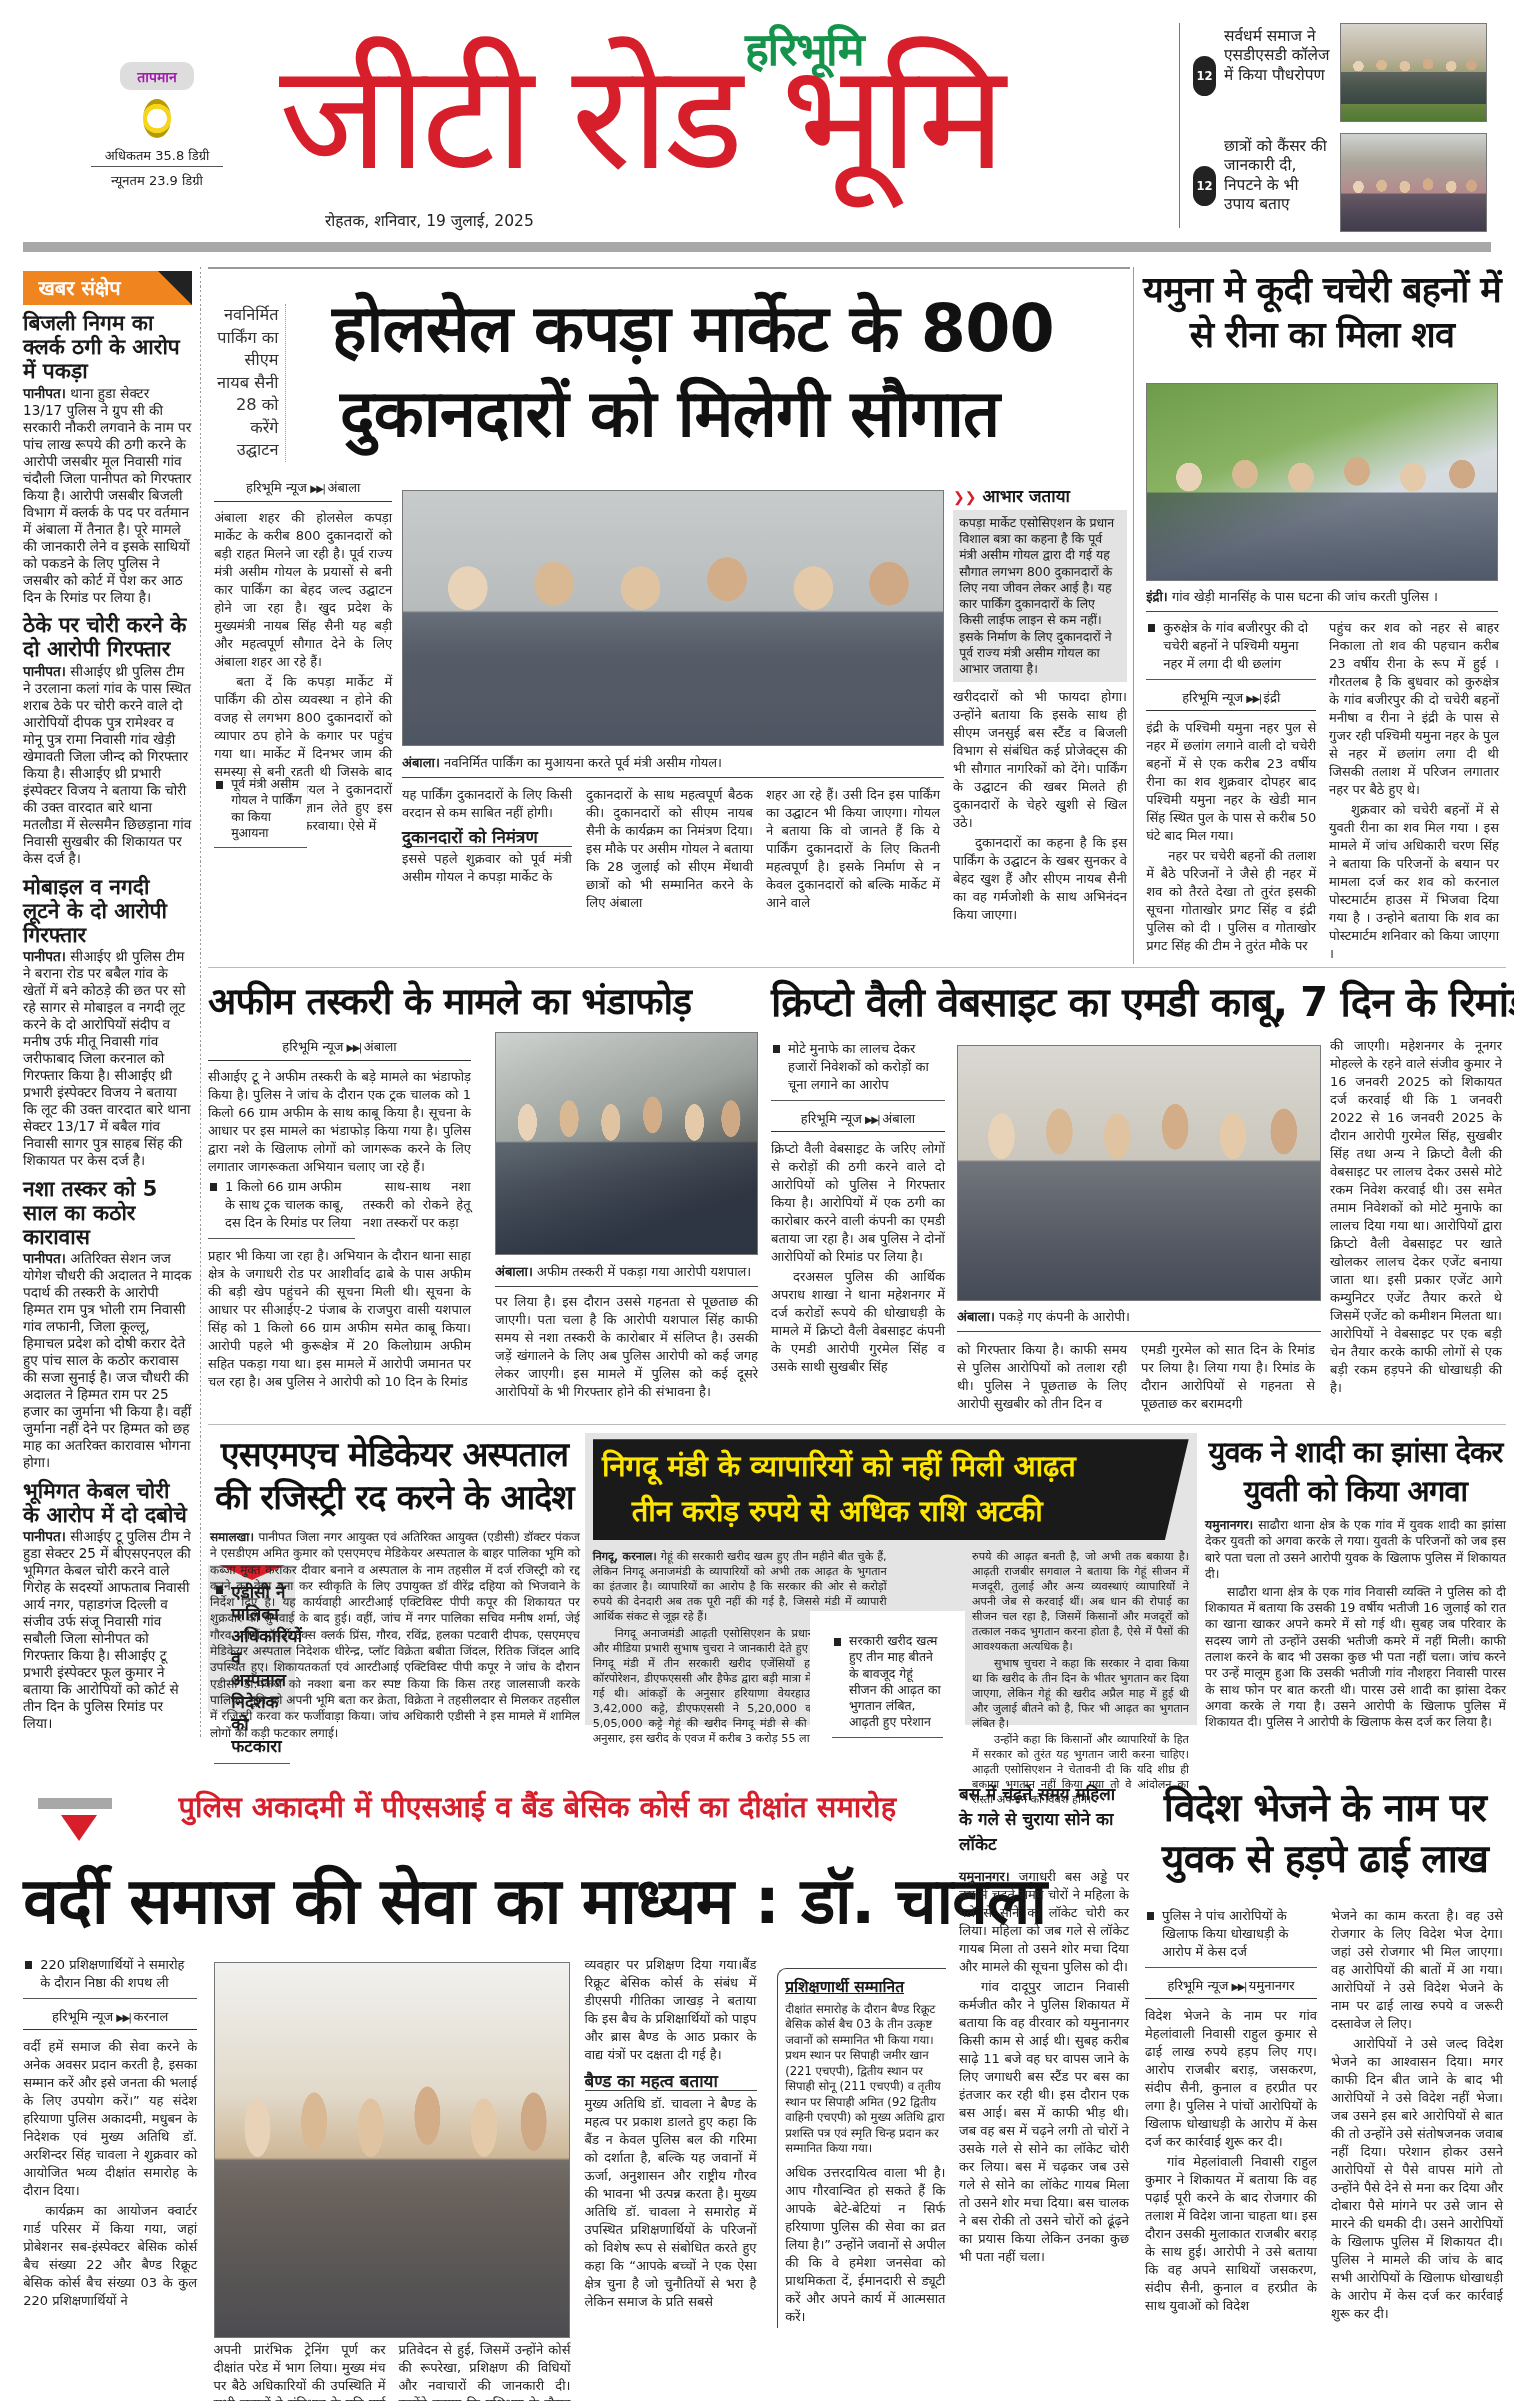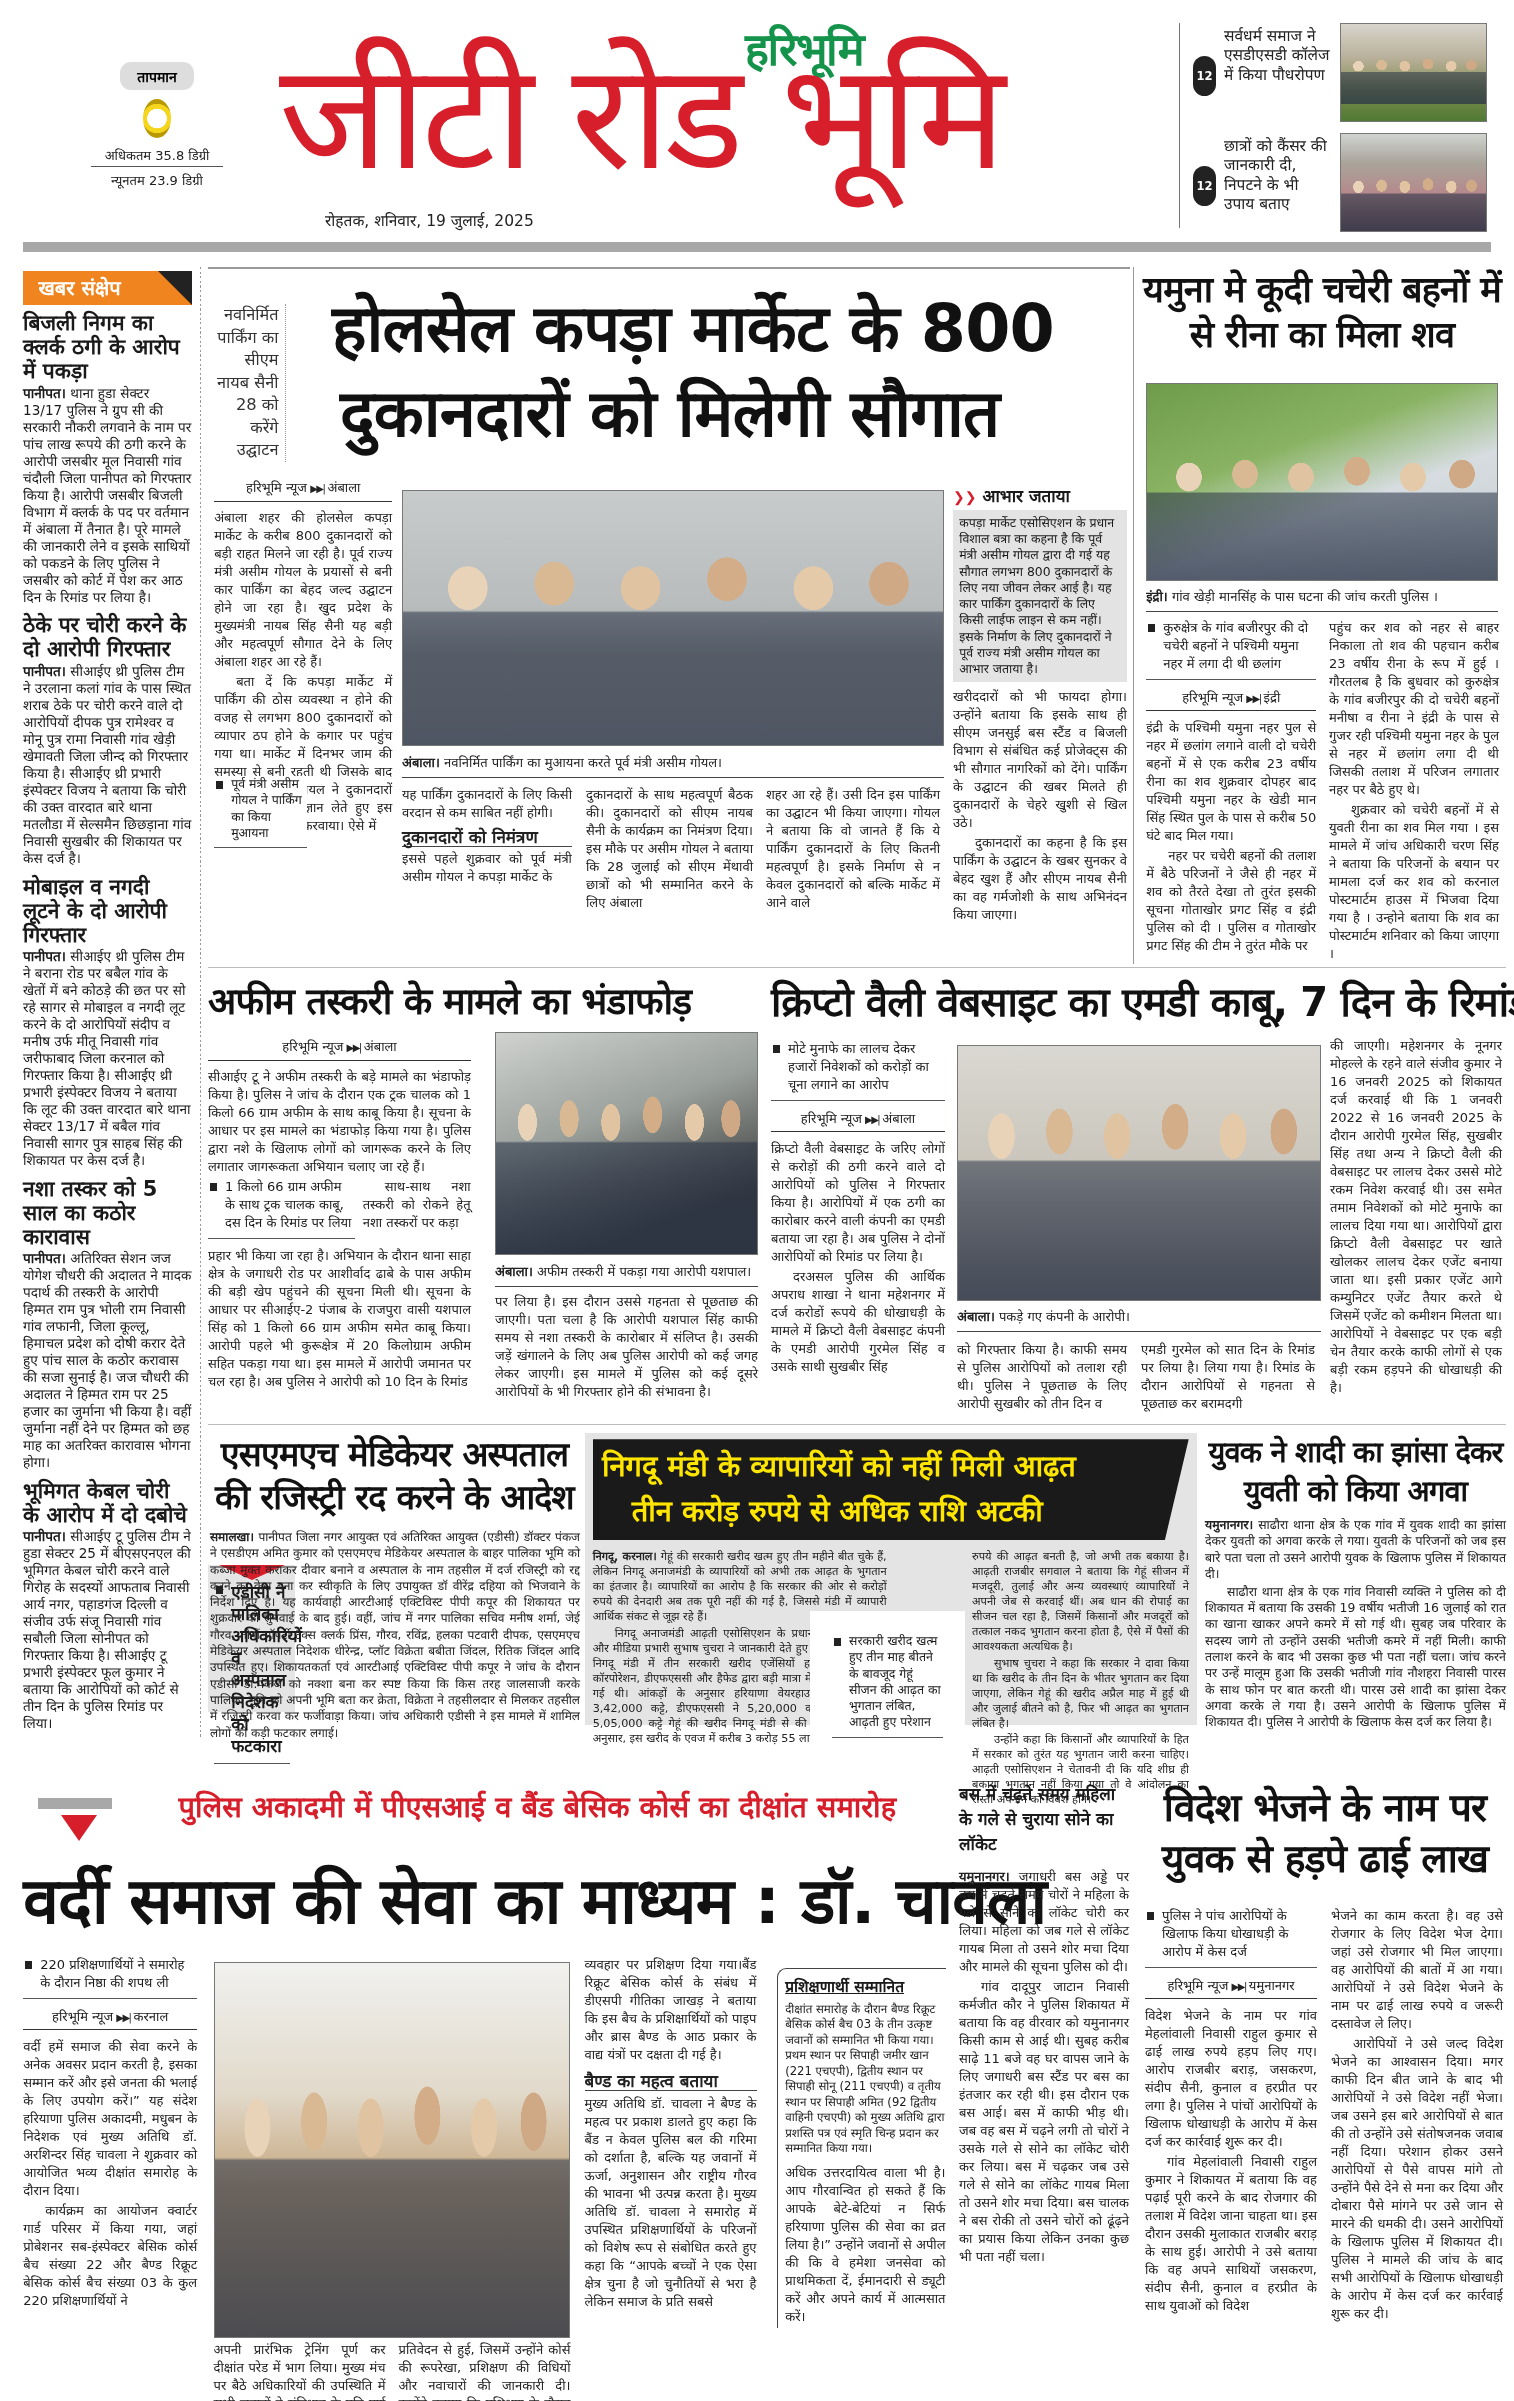--- a/index.html
+++ b/index.html
@@ -29,21 +29,21 @@
   .hl-big { font-weight: bold; color: #111; letter-spacing: -0.8px; }
   .vrule { position: absolute; width: 0.8px; background: #999; }
   .hrule { position: absolute; height: 1.5px; background: #444; }
 </style>
 </head>
 <body>
 
 <div class="abs" data-name="masthead" style="left:0;top:0;width:1514px;height:256px;">
 
   <div class="abs" data-name="weather-box" style="left:91px;top:62px;width:132px;height:139px;text-align:center;">
-    <div data-name="weather-label" style="display:inline-block;background:#ddd;border-radius:11px;padding:4.6px 17px;font-size:14px;font-weight:bold;color:#000000;">तापमान</div>
+    <div data-name="weather-label" style="display:inline-block;background:#ddd;border-radius:11px;padding:4.6px 17px;font-size:14px;font-weight:bold;color:#a21caf;">तापमान</div>
     <div data-name="sun-icon" style="width:28px;height:39px;margin:9.3px auto 7.7px;border-radius:50%;background:radial-gradient(circle,#fff 40%,#f6d51d 42%,#f6d51d 60%,#b89a00 62%);"></div>
     <div data-name="max-temp" style="font-size:13px;color:#222;border-bottom:1.5px solid #555;padding-bottom:2.3px;">अधिकतम 35.8 डिग्री</div>
     <div data-name="min-temp" style="font-size:13px;color:#222;margin-top:3.1px;">न्यूनतम 23.9 डिग्री</div>
   </div>
 
   <div class="abs" data-name="brand-small-logo" style="left:745px;top:17px;font-size:45px;font-weight:bold;color:#14934a;letter-spacing:-1.5px;">हरिभूमि</div>
   <div class="abs" data-name="newspaper-title" style="left:279px;top:40px;width:906px;font-size:147px;line-height:155px;color:#d71f2b;letter-spacing:-4.6px;font-weight:normal;white-space:nowrap;">जीटी रोड भूमि</div>
   <div class="abs" data-name="issue-dateline" style="left:325px;top:209px;font-size:15.5px;color:#222;">रोहतक, शनिवार, 19 जुलाई, 2025</div>
 
   <div class="vrule" style="left:1179px;top:23px;height:205px;background:#777;"></div>

